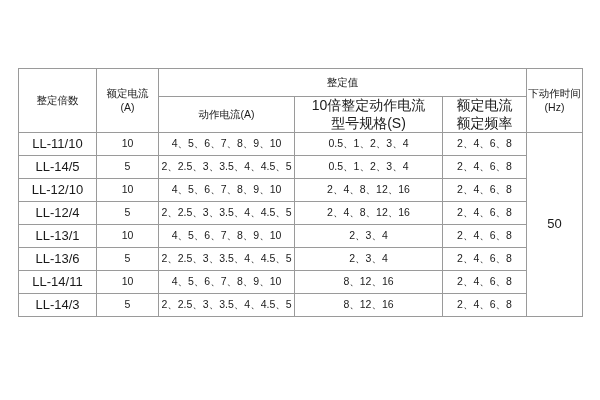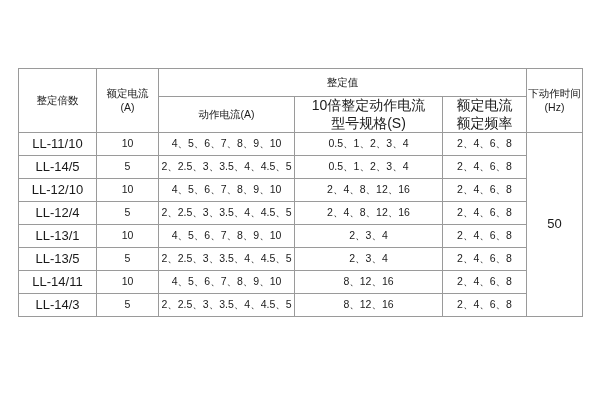--- a/index.html
+++ b/index.html
@@ -126,21 +126,21 @@
         <td>2、4、6、8</td>
       </tr>
       <tr class="data-row">
         <td class="model-txt">LL-13/1</td>
         <td>10</td>
         <td>4、5、6、7、8、9、10</td>
         <td>2、3、4</td>
         <td>2、4、6、8</td>
       </tr>
       <tr class="data-row">
-        <td class="model-txt">LL-13/5</td>
+        <td class="model-txt">LL-13/6</td>
         <td>5</td>
         <td>2、2.5、3、3.5、4、4.5、5</td>
         <td>2、3、4</td>
         <td>2、4、6、8</td>
       </tr>
       <tr class="data-row">
         <td class="model-txt">LL-14/11</td>
         <td>10</td>
         <td>4、5、6、7、8、9、10</td>
         <td>8、12、16</td>

